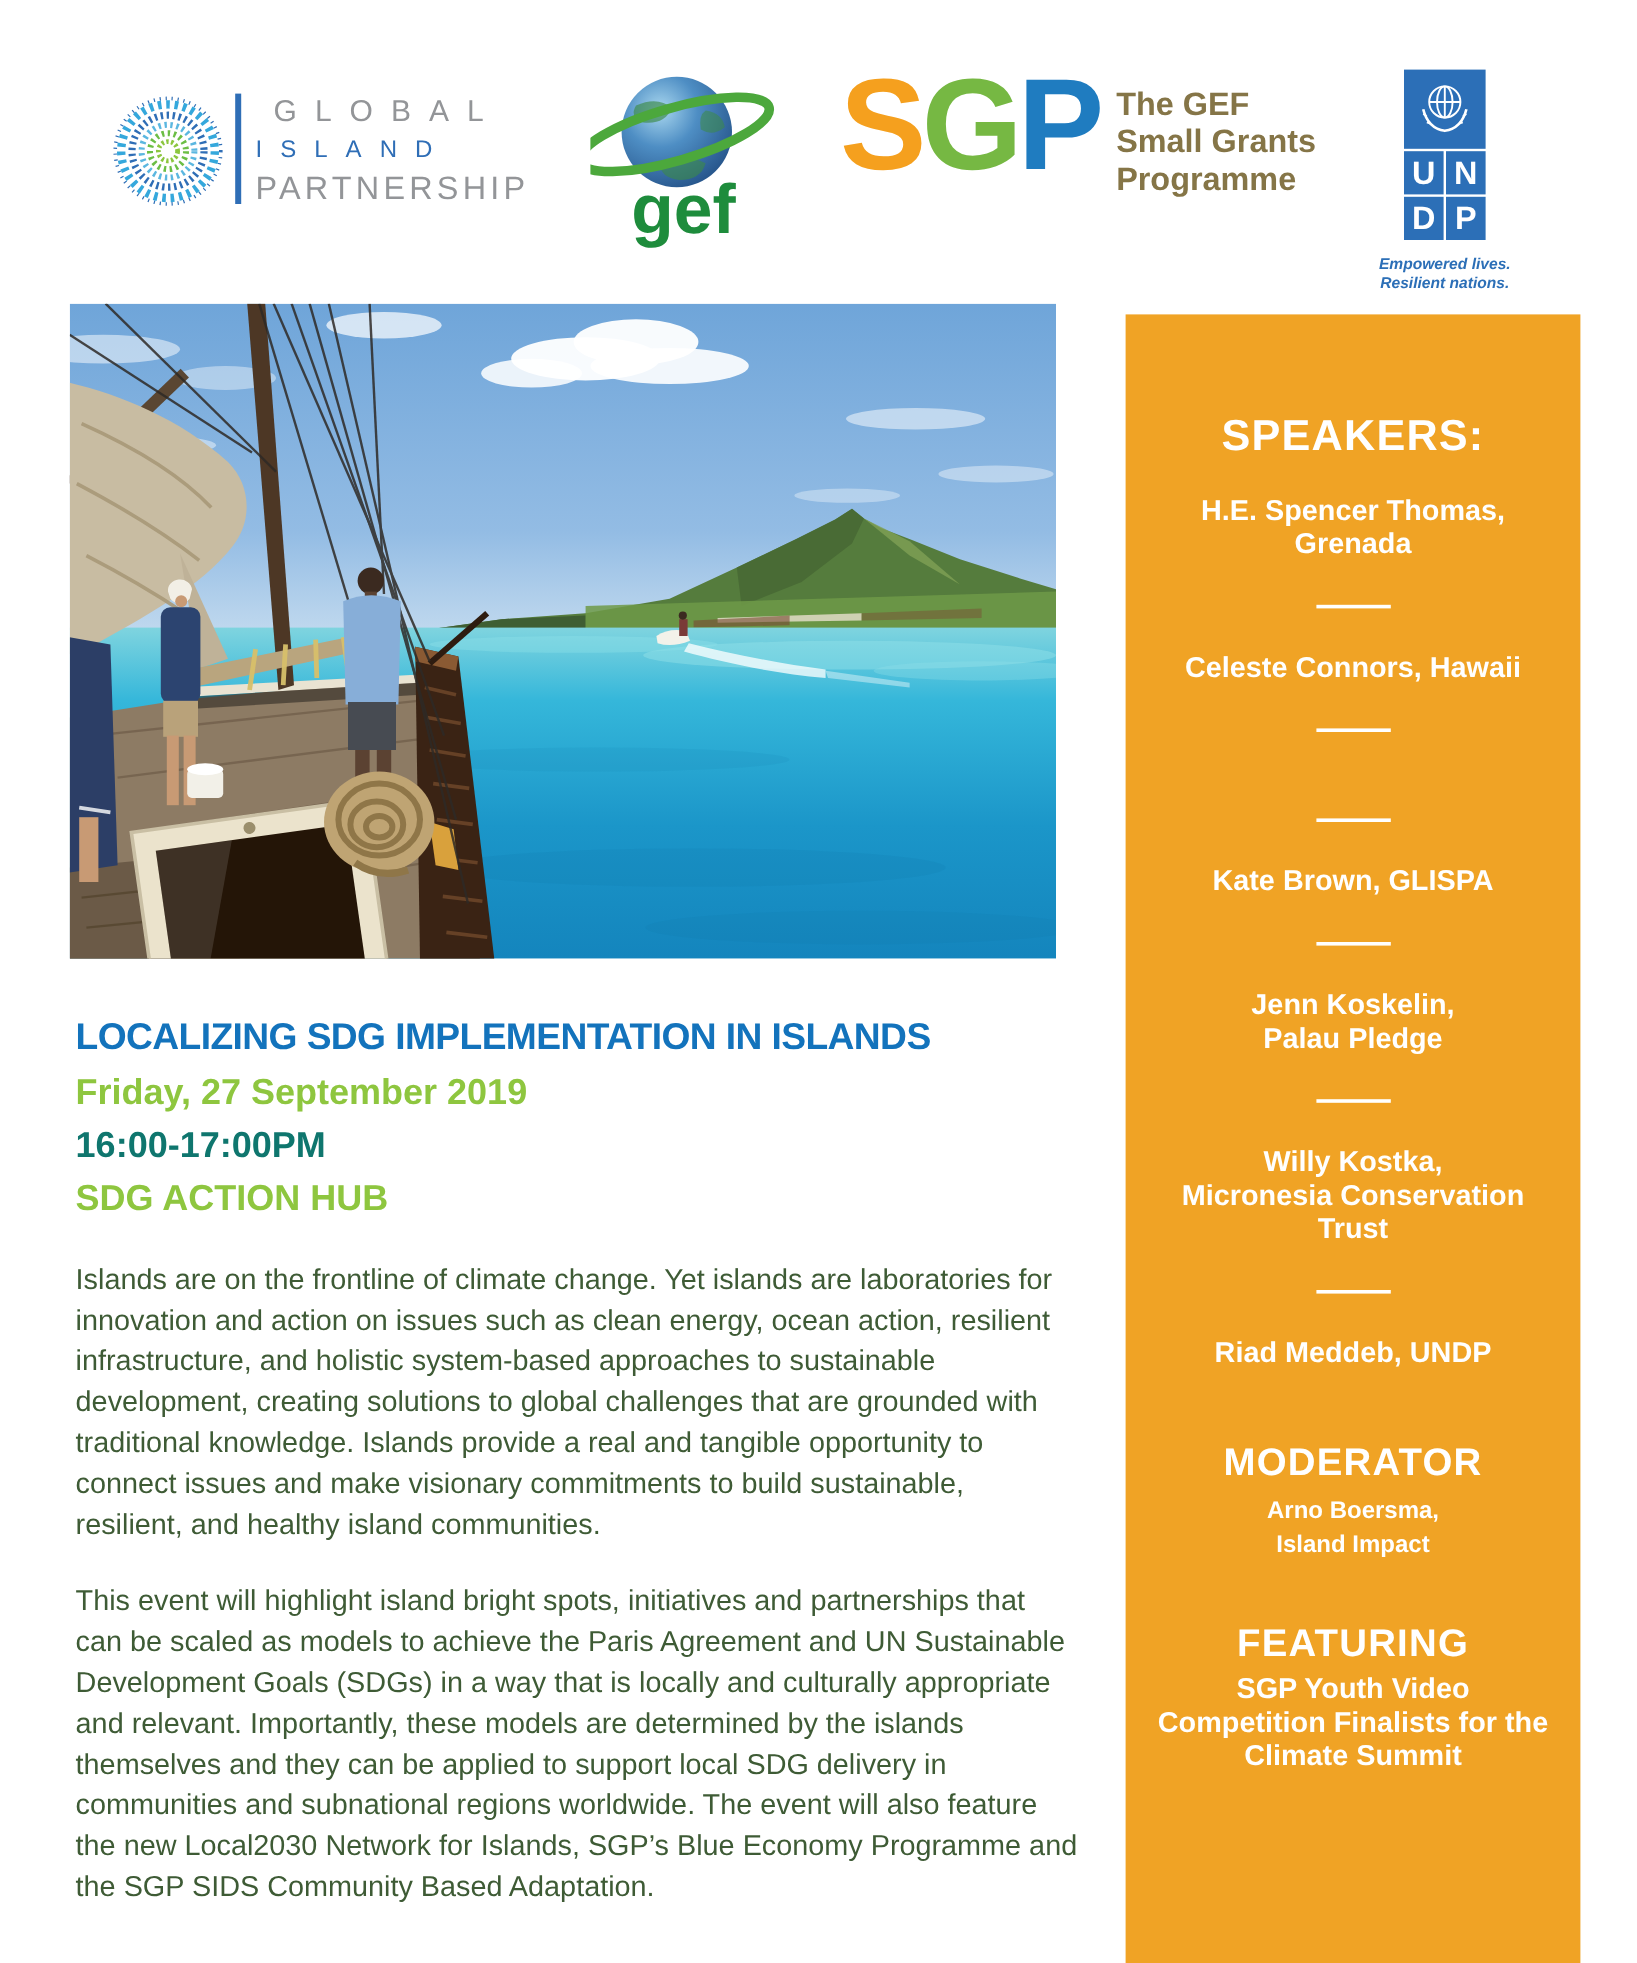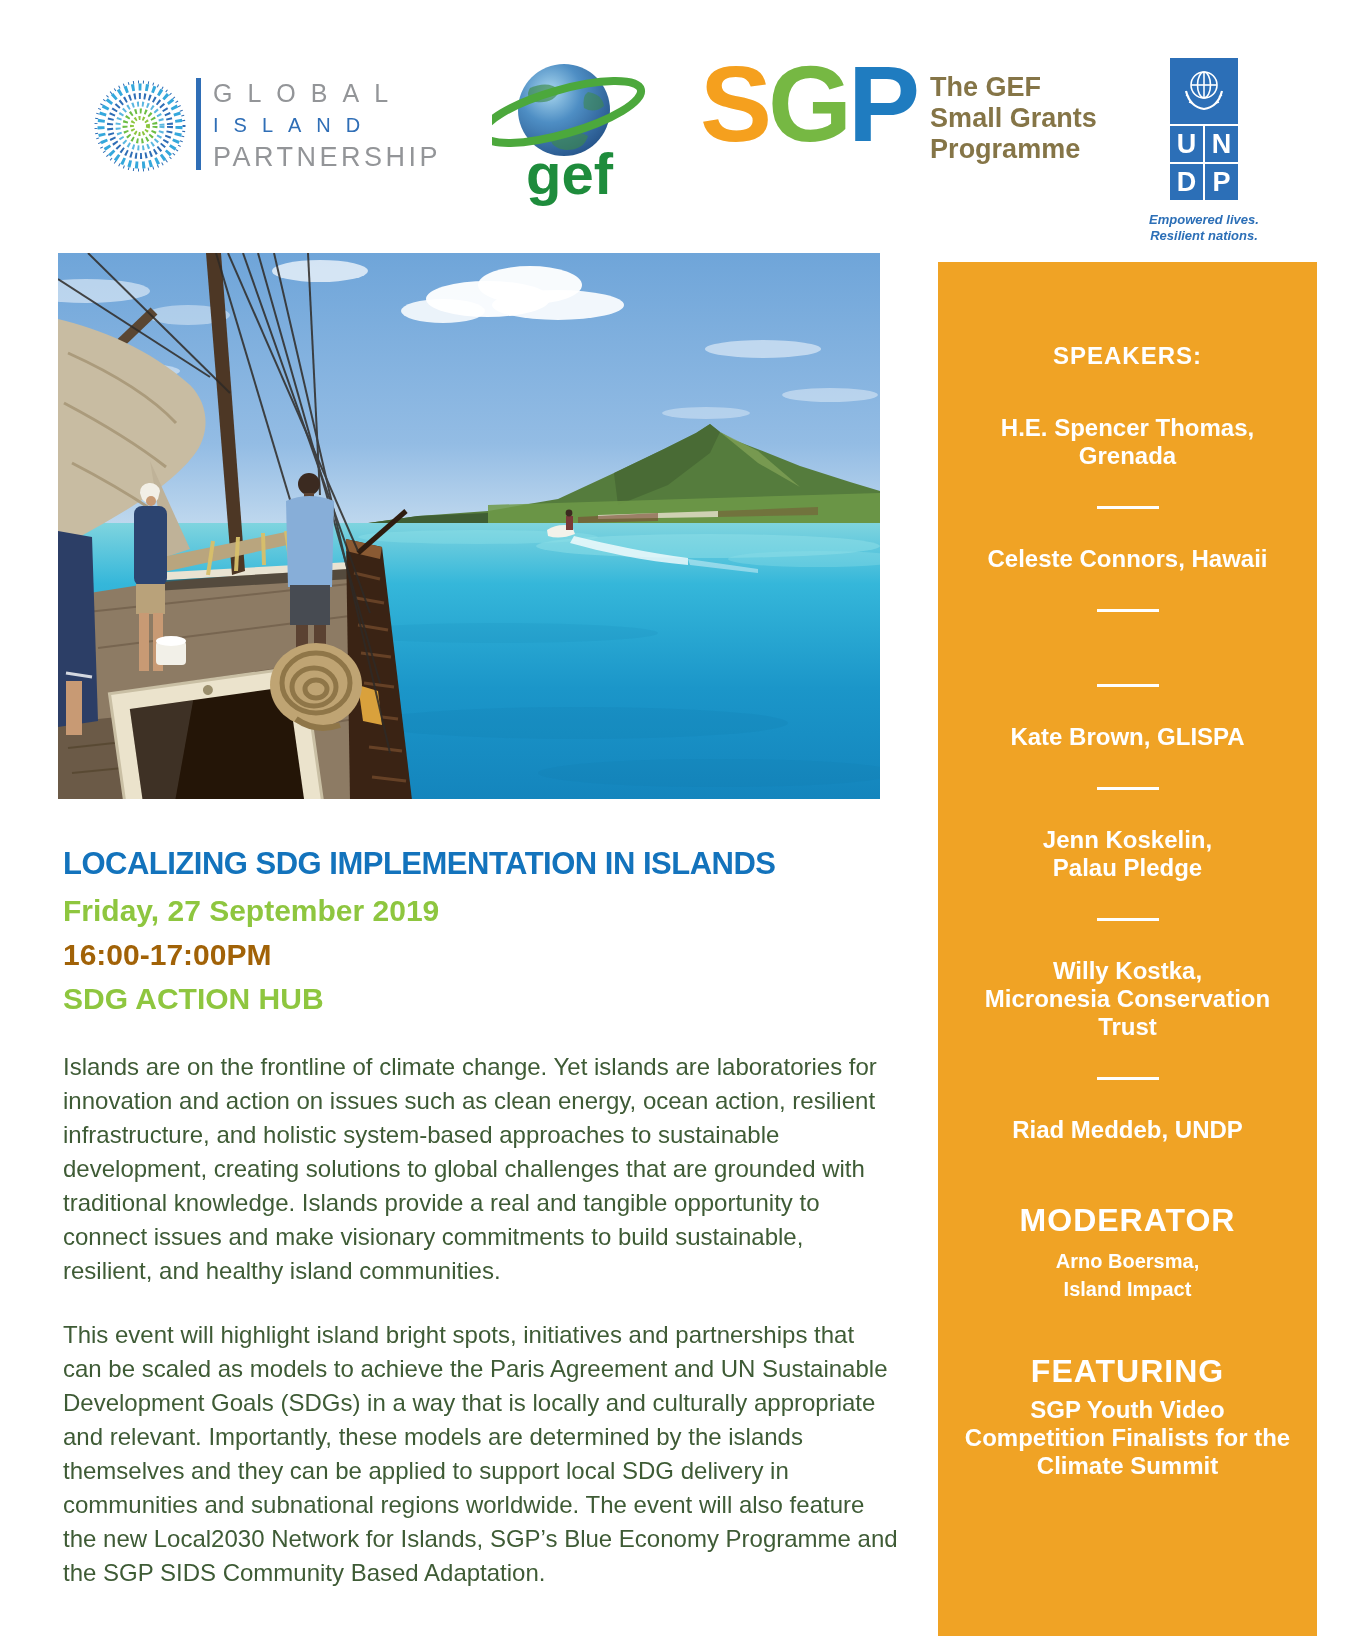--- a/index.html
+++ b/index.html
@@ -5,21 +5,21 @@
   html,body{margin:0;padding:0;background:#ffffff;}
   .page{
     position:relative;width:1364px;height:1636px;background:#ffffff;overflow:hidden;
     font-family:"Liberation Sans", sans-serif;
   }
   
   .glispa{position:absolute;left:92px;top:68px;display:flex;align-items:flex-start;}
   .glispa-mark{width:96px;height:112px;}
   .glispa-bar{width:5px;height:92px;background:#2F6EB6;margin:10px 12px 0 8px;}
   .glispa-text{padding-top:10px;}
-  .glispa-w1{font-size:25px;color:#939598;letter-spacing:15px;line-height:31px;}
+  .glispa-w1{font-size:25px;color:#939598;letter-spacing:15px;line-height:31px;margin-left:15px;}
   .glispa-w2{font-size:20px;color:#2F6EB6;letter-spacing:15px;line-height:33px;}
   .glispa-w3{font-size:27px;color:#939598;letter-spacing:3.5px;line-height:30px;}
 
   .geflogo{position:absolute;left:492px;top:48px;width:160px;height:160px;}
 
   .sgplogo{position:absolute;left:700px;top:50px;display:flex;}
   .sgp-letters{font-size:108px;font-weight:bold;line-height:108px;letter-spacing:-4px;}
   .sgp-s{color:#F5A01E;}.sgp-g{color:#76B843;}.sgp-p{color:#1F7CC0;}
   .sgp-tag{margin:22px 0 0 14px;font-size:27px;line-height:31px;color:#857547;font-weight:bold;}
 
@@ -30,30 +30,30 @@
   .undp-cell{background:#2C6FB7;color:#ffffff;font-weight:bold;font-size:27px;display:flex;align-items:center;justify-content:center;}
   .undp-tagline{position:absolute;left:-36px;top:154px;width:140px;text-align:center;
     font-size:13px;font-weight:bold;font-style:italic;color:#2C6FB7;line-height:16px;}
 
   
   .photo{position:absolute;left:58px;top:253px;width:822px;height:546px;overflow:hidden;}
 
   
   .title{position:absolute;left:63px;top:846px;width:840px;font-size:31px;font-weight:bold;color:#1373BC;letter-spacing:-0.5px;}
   .ev-date{position:absolute;left:63px;top:894px;font-size:30px;font-weight:bold;color:#8EC63F;}
-  .ev-time{position:absolute;left:63px;top:938px;font-size:30px;font-weight:bold;color:#a16207;}
+  .ev-time{position:absolute;left:63px;top:938px;font-size:30px;font-weight:bold;color:#0f766e;}
   .ev-venue{position:absolute;left:63px;top:982px;font-size:30px;font-weight:bold;color:#8EC63F;}
   .para{position:absolute;left:63px;width:845px;font-size:24px;line-height:34px;color:#3E5B35;white-space:pre-line;}
   .para1{top:1050px;}
   .para2{top:1318px;}
 
   
   .sidebar{position:absolute;left:938px;top:262px;width:379px;height:1374px;background:#F0A325;color:#ffffff;}
   .sidebar-inner{padding-top:80px;display:flex;flex-direction:column;align-items:center;text-align:center;}
-  .sb-heading{font-size:24px;font-weight:bold;letter-spacing:1px;margin-bottom:44px;}
+  .sb-heading{font-size:36px;font-weight:bold;letter-spacing:1px;margin-bottom:28px;}
   .speaker{font-size:24px;font-weight:bold;line-height:28px;white-space:pre-line;}
   .sb-divider{width:62px;height:3px;background:#ffffff;margin:36px 0;}
   .sb-moderator-h{margin-top:58px;font-size:32px;font-weight:bold;letter-spacing:1px;}
   .sb-moderator{margin-top:8px;font-size:20px;font-weight:bold;line-height:28px;white-space:pre-line;}
   .sb-featuring-h{margin-top:50px;font-size:32px;font-weight:bold;letter-spacing:1px;}
   .sb-featuring{margin-top:6px;font-size:24px;font-weight:bold;line-height:28px;white-space:pre-line;}
 </style>
 </head>
 <body>
 

